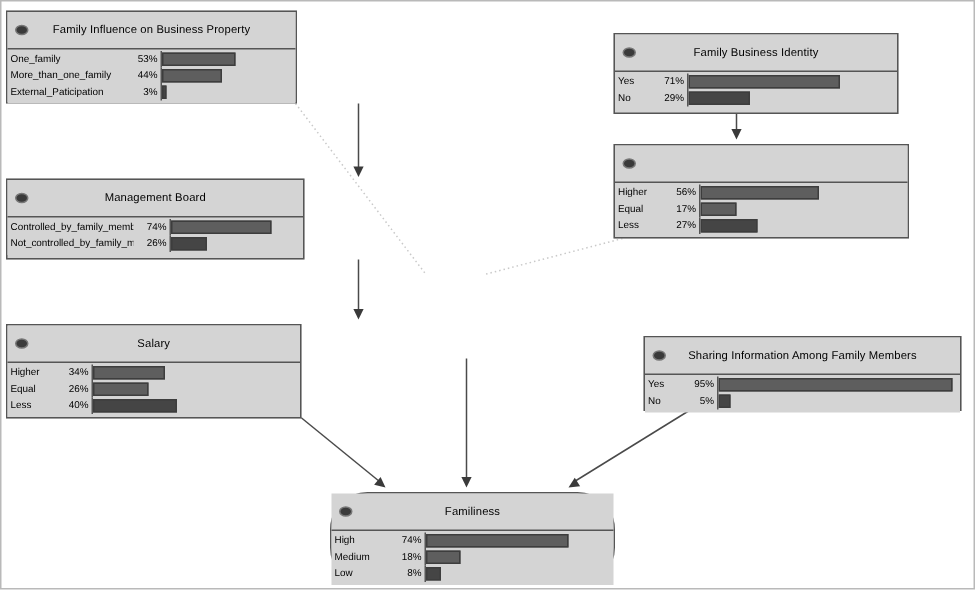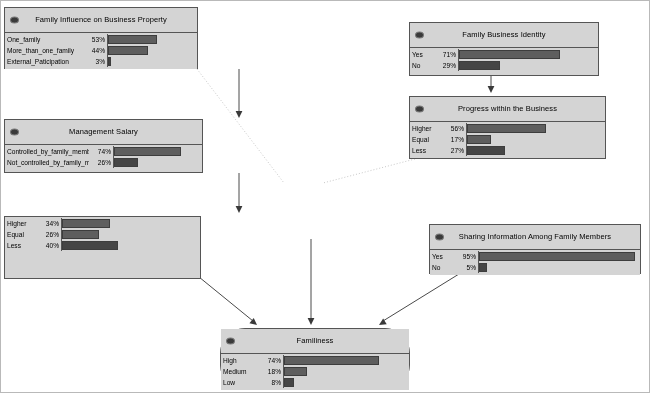--- a/index.html
+++ b/index.html
@@ -178,21 +178,20 @@
           <span class="state-pct" style="width: 22px;">29%</span>
           <div class="bar-track">
             <div class="bar-fill dark" style="width: 41px;"></div>
           </div>
         </div>
       </div>
     </div>
     <div class="node" style="left: 408px; top: 95px; width: 197px; height: 63px;">
       <div class="node-header">
         <span class="node-icon"></span>
-        <span class="node-title">Progress within the Business</span>
       </div>
       <div class="node-body">
         <div class="state-row">
           <span class="state-name" style="width: 30px;">Higher</span>
           <span class="state-pct" style="width: 22px;">56%</span>
           <div class="bar-track">
             <div class="bar-fill" style="width: 79px;"></div>
           </div>
         </div>
         <div class="state-row">
@@ -207,40 +206,44 @@
           <span class="state-pct" style="width: 22px;">27%</span>
           <div class="bar-track">
             <div class="bar-fill dark" style="width: 38px;"></div>
           </div>
         </div>
       </div>
     </div>
     <div class="node" style="left: 3px; top: 118px; width: 199px; height: 54px;">
       <div class="node-header">
         <span class="node-icon"></span>
-        <span class="node-title">Management Salary</span>
+        <span class="node-title">Management Board</span>
       </div>
       <div class="node-body">
         <div class="state-row">
           <span class="state-name" style="width: 82px;">Controlled_by_family_memb ..</span>
           <span class="state-pct" style="width: 22px;">74%</span>
           <div class="bar-track">
             <div class="bar-fill" style="width: 67px;"></div>
           </div>
         </div>
         <div class="state-row">
           <span class="state-name" style="width: 82px;">Not_controlled_by_family_m ..</span>
           <span class="state-pct" style="width: 22px;">26%</span>
           <div class="bar-track">
             <div class="bar-fill dark" style="width: 24px;"></div>
           </div>
         </div>
       </div>
     </div>
     <div class="node" style="left: 3px; top: 215px; width: 197px; height: 63px;">
+      <div class="node-header">
+        <span class="node-icon"></span>
+        <span class="node-title">Salary</span>
+      </div>
       <div class="node-body">
         <div class="state-row">
           <span class="state-name" style="width: 30px;">Higher</span>
           <span class="state-pct" style="width: 22px;">34%</span>
           <div class="bar-track">
             <div class="bar-fill" style="width: 48px;"></div>
           </div>
         </div>
         <div class="state-row">
           <span class="state-name" style="width: 30px;">Equal</span>

